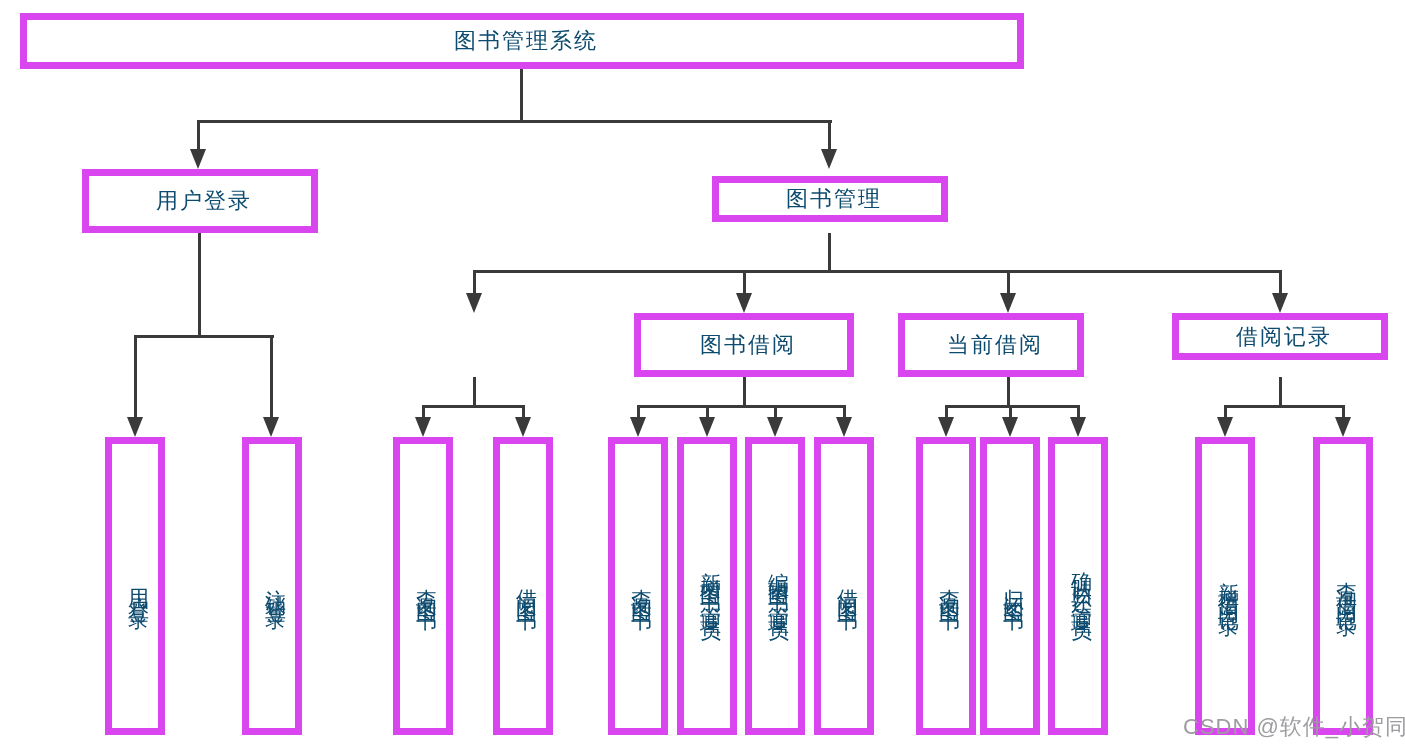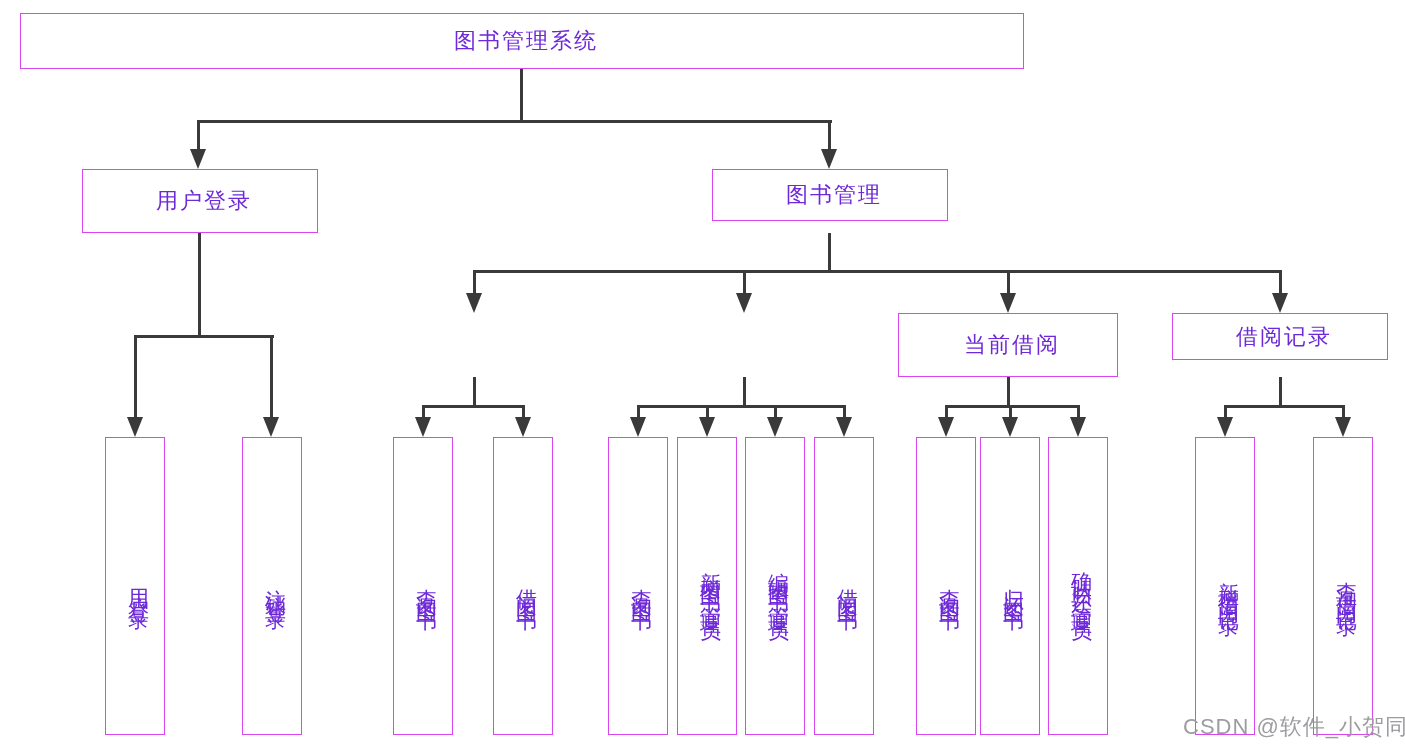--- a/index.html
+++ b/index.html
@@ -6,26 +6,26 @@
   .canvas{
     position:relative;
     width:1405px;height:747px;
     background:#ffffff;
     overflow:hidden;
     font-family:"Liberation Sans","DejaVu Sans",sans-serif;
   }
   .node{
     position:absolute;
     box-sizing:border-box;
-    border:1px solid #d946ef;
+    border:7px solid #d946ef;
     background:#ffffff;
     display:flex;
     align-items:center;
     justify-content:center;
-    color:#6d28d9;
+    color:#0c4a6e;
     padding-left:8px;
   }
   .node.h{
     font-size:22px;
     letter-spacing:2px;
     white-space:nowrap;
   }
   .node.v{
     writing-mode:vertical-rl;
     text-orientation:mixed;
@@ -62,41 +62,42 @@
   <div class="node h" style="left:20px;top:13px;width:1004px;height:56px">图书管理系统</div>
 
   <div class="line" style="left:520px;top:69px;width:3px;height:53px"></div>
   <div class="line" style="left:197px;top:120px;width:635px;height:3px"></div>
   <div class="line" style="left:197px;top:120px;width:3px;height:31px"></div>
   <div class="arrow" style="left:190px;top:149px"></div>
   <div class="line" style="left:828px;top:120px;width:3px;height:31px"></div>
   <div class="arrow" style="left:821px;top:149px"></div>
 
   <div class="node h" style="left:82px;top:169px;width:236px;height:64px">用户登录</div>
-  <div class="node h" style="left:712px;top:169px;width:236px;height:52px">图书管理</div>
+  <div class="node h" style="left:712px;top:176px;width:236px;height:46px">图书管理</div>
 
   <div class="line" style="left:198px;top:233px;width:3px;height:104px"></div>
   <div class="line" style="left:134px;top:335px;width:140px;height:3px"></div>
   <div class="line" style="left:134px;top:335px;width:3px;height:84px"></div>
   <div class="arrow" style="left:127px;top:417px"></div>
   <div class="line" style="left:270px;top:335px;width:3px;height:84px"></div>
   <div class="arrow" style="left:263px;top:417px"></div>
 
   <div class="line" style="left:828px;top:233px;width:3px;height:39px"></div>
   <div class="line" style="left:473px;top:270px;width:809px;height:3px"></div>
   <div class="line" style="left:473px;top:270px;width:3px;height:25px"></div>
   <div class="arrow" style="left:466px;top:293px"></div>
   <div class="line" style="left:743px;top:270px;width:3px;height:25px"></div>
   <div class="arrow" style="left:736px;top:293px"></div>
   <div class="line" style="left:1007px;top:270px;width:3px;height:25px"></div>
   <div class="arrow" style="left:1000px;top:293px"></div>
   <div class="line" style="left:1279px;top:270px;width:3px;height:25px"></div>
   <div class="arrow" style="left:1272px;top:293px"></div>
 
-  <div class="node h" style="left:898px;top:313px;width:220px;height:64px">当前借阅</div>
+  <div class="node h" style="left:634px;top:313px;width:220px;height:64px">图书借阅</div>
+  <div class="node h" style="left:898px;top:313px;width:186px;height:64px">当前借阅</div>
   <div class="node h" style="left:1172px;top:313px;width:216px;height:47px">借阅记录</div>
 
   <div class="line" style="left:473px;top:377px;width:3px;height:30px"></div>
   <div class="line" style="left:422px;top:405px;width:103px;height:3px"></div>
   <div class="line" style="left:422px;top:405px;width:3px;height:14px"></div>
   <div class="arrow" style="left:415px;top:417px"></div>
   <div class="line" style="left:522px;top:405px;width:3px;height:14px"></div>
   <div class="arrow" style="left:515px;top:417px"></div>
 
   <div class="line" style="left:743px;top:377px;width:3px;height:30px"></div>

